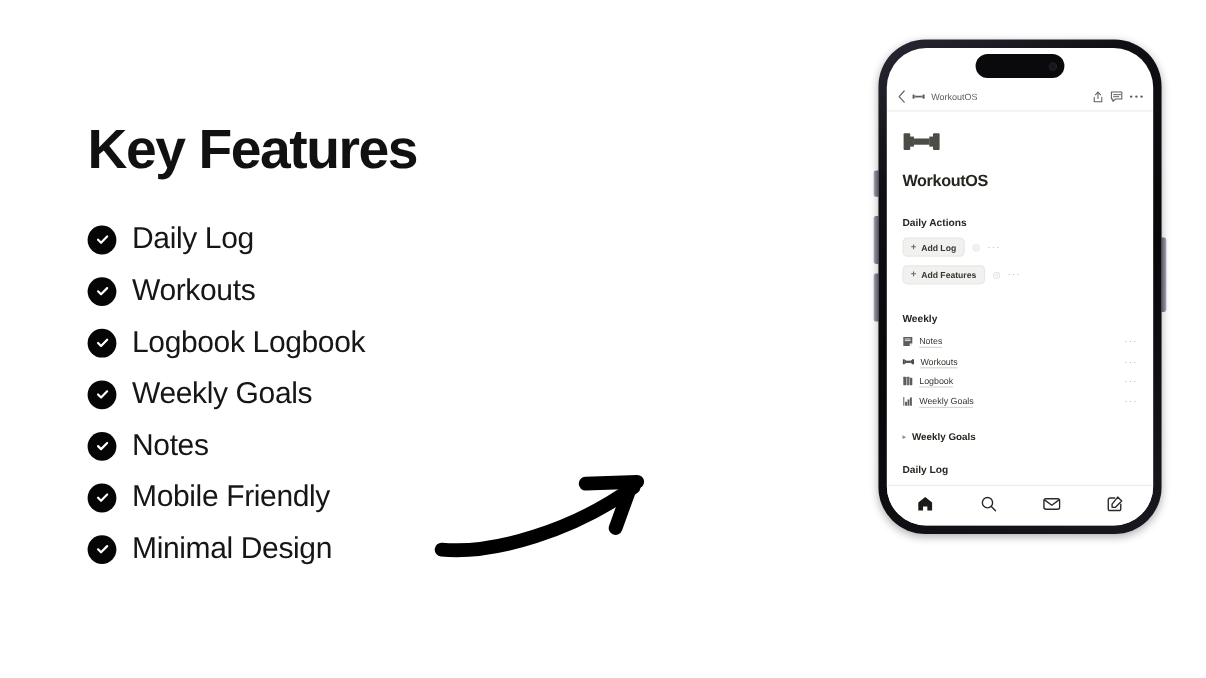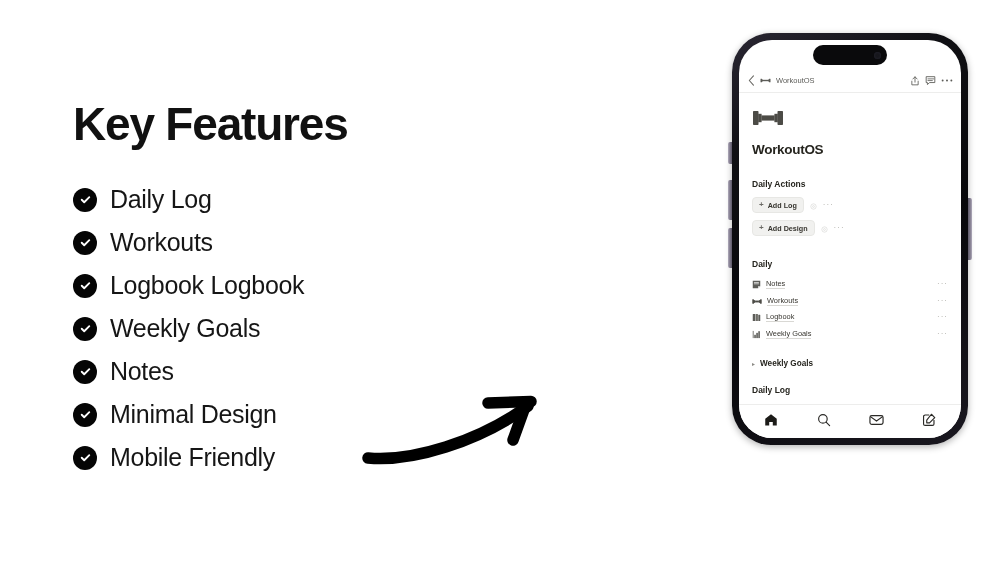--- a/index.html
+++ b/index.html
@@ -322,30 +322,30 @@
       </span>
       <span class="feature-label">Notes</span>
     </li>
 
     <li class="feature-item">
       <span class="check-badge">
         <svg width="13" height="13" viewBox="0 0 24 24">
             <path d="M5 12.5l4.6 4.6L19 7.6" fill="none" stroke="#ffffff" stroke-width="3.4" stroke-linecap="round" stroke-linejoin="round"></path>
           </svg>
       </span>
+      <span class="feature-label">Mobile Friendly</span>
+    </li>
+
+    <li class="feature-item">
+      <span class="check-badge">
+        <svg width="13" height="13" viewBox="0 0 24 24">
+            <path d="M5 12.5l4.6 4.6L19 7.6" fill="none" stroke="#ffffff" stroke-width="3.4" stroke-linecap="round" stroke-linejoin="round"></path>
+          </svg>
+      </span>
       <span class="feature-label">Minimal Design</span>
-    </li>
-
-    <li class="feature-item">
-      <span class="check-badge">
-        <svg width="13" height="13" viewBox="0 0 24 24">
-            <path d="M5 12.5l4.6 4.6L19 7.6" fill="none" stroke="#ffffff" stroke-width="3.4" stroke-linecap="round" stroke-linejoin="round"></path>
-          </svg>
-      </span>
-      <span class="feature-label">Mobile Friendly</span>
     </li>
 
   </ul>
 </div>
 
 <div id="pointer-arrow">
   <svg width="200" height="85" viewBox="0 0 200 85">
     <path d="M8,70 C52,74 118,54 168,18" fill="none" stroke="#000000" stroke-width="11.5" stroke-linecap="round"></path>
     <path d="M128,15 L171,13.5" fill="none" stroke="#000000" stroke-width="11.5" stroke-linecap="round"></path>
     <path d="M166,16 L153,52" fill="none" stroke="#000000" stroke-width="11.5" stroke-linecap="round"></path>
@@ -431,34 +431,34 @@
               <circle cx="6" cy="6" r="4.6" fill="none" stroke="#a9a8a3" stroke-width="1"></circle>
               <circle cx="6" cy="6" r="1.6" fill="none" stroke="#a9a8a3" stroke-width="1"></circle>
             </svg>
           </span>
           <span class="dots-mini">···</span>
         </div>
 
         <div class="qa-row">
           <span class="qa-button">
             <span class="plus-glyph">+</span>
-            <span>Add Design</span>
+            <span>Add Features</span>
           </span>
           <span class="gear-mini">
             <svg width="7" height="7" viewBox="0 0 12 12">
               <circle cx="6" cy="6" r="4.6" fill="none" stroke="#a9a8a3" stroke-width="1"></circle>
               <circle cx="6" cy="6" r="1.6" fill="none" stroke="#a9a8a3" stroke-width="1"></circle>
             </svg>
           </span>
           <span class="dots-mini">···</span>
         </div>
 
         <div class="section-gap"></div>
 
-        <div class="section-heading">Daily</div>
+        <div class="section-heading">Weekly</div>
 
         <div class="page-row">
           <span>
             <svg width="9" height="9" viewBox="0 0 12 12">
               <path d="M1 1h10v7.4L8.2 11H1z" fill="#5c5c58"></path>
               <path d="M11 8.4H8.2V11z" fill="#ffffff"></path>
               <path d="M2.6 3.3h6.6M2.6 5.1h6.6" stroke="#ffffff" stroke-width="0.9"></path>
             </svg>
           </span>
           <span class="page-row-label">Notes</span>

